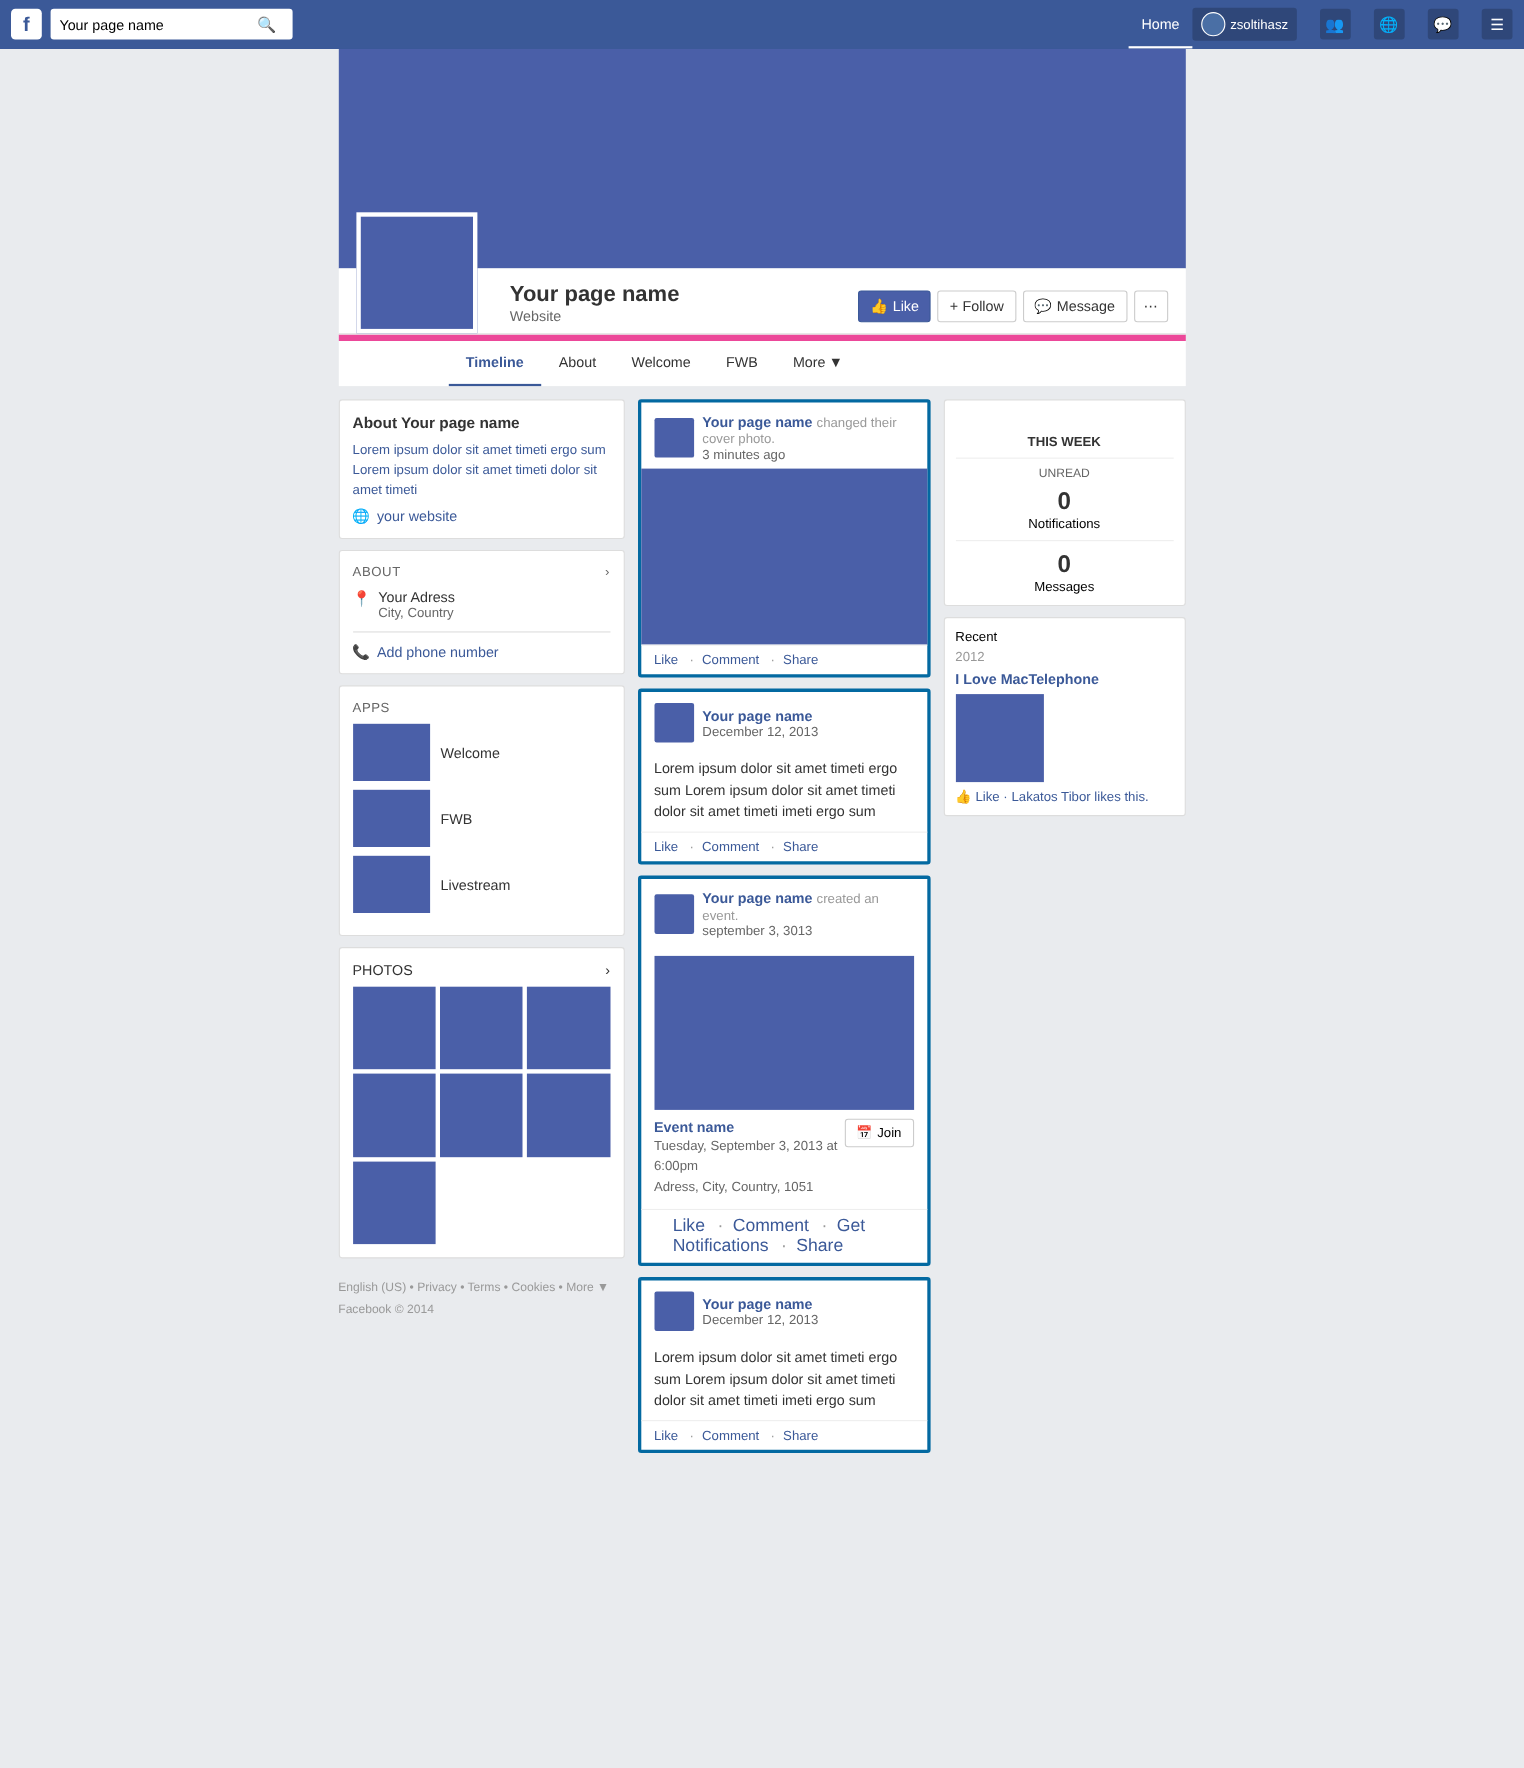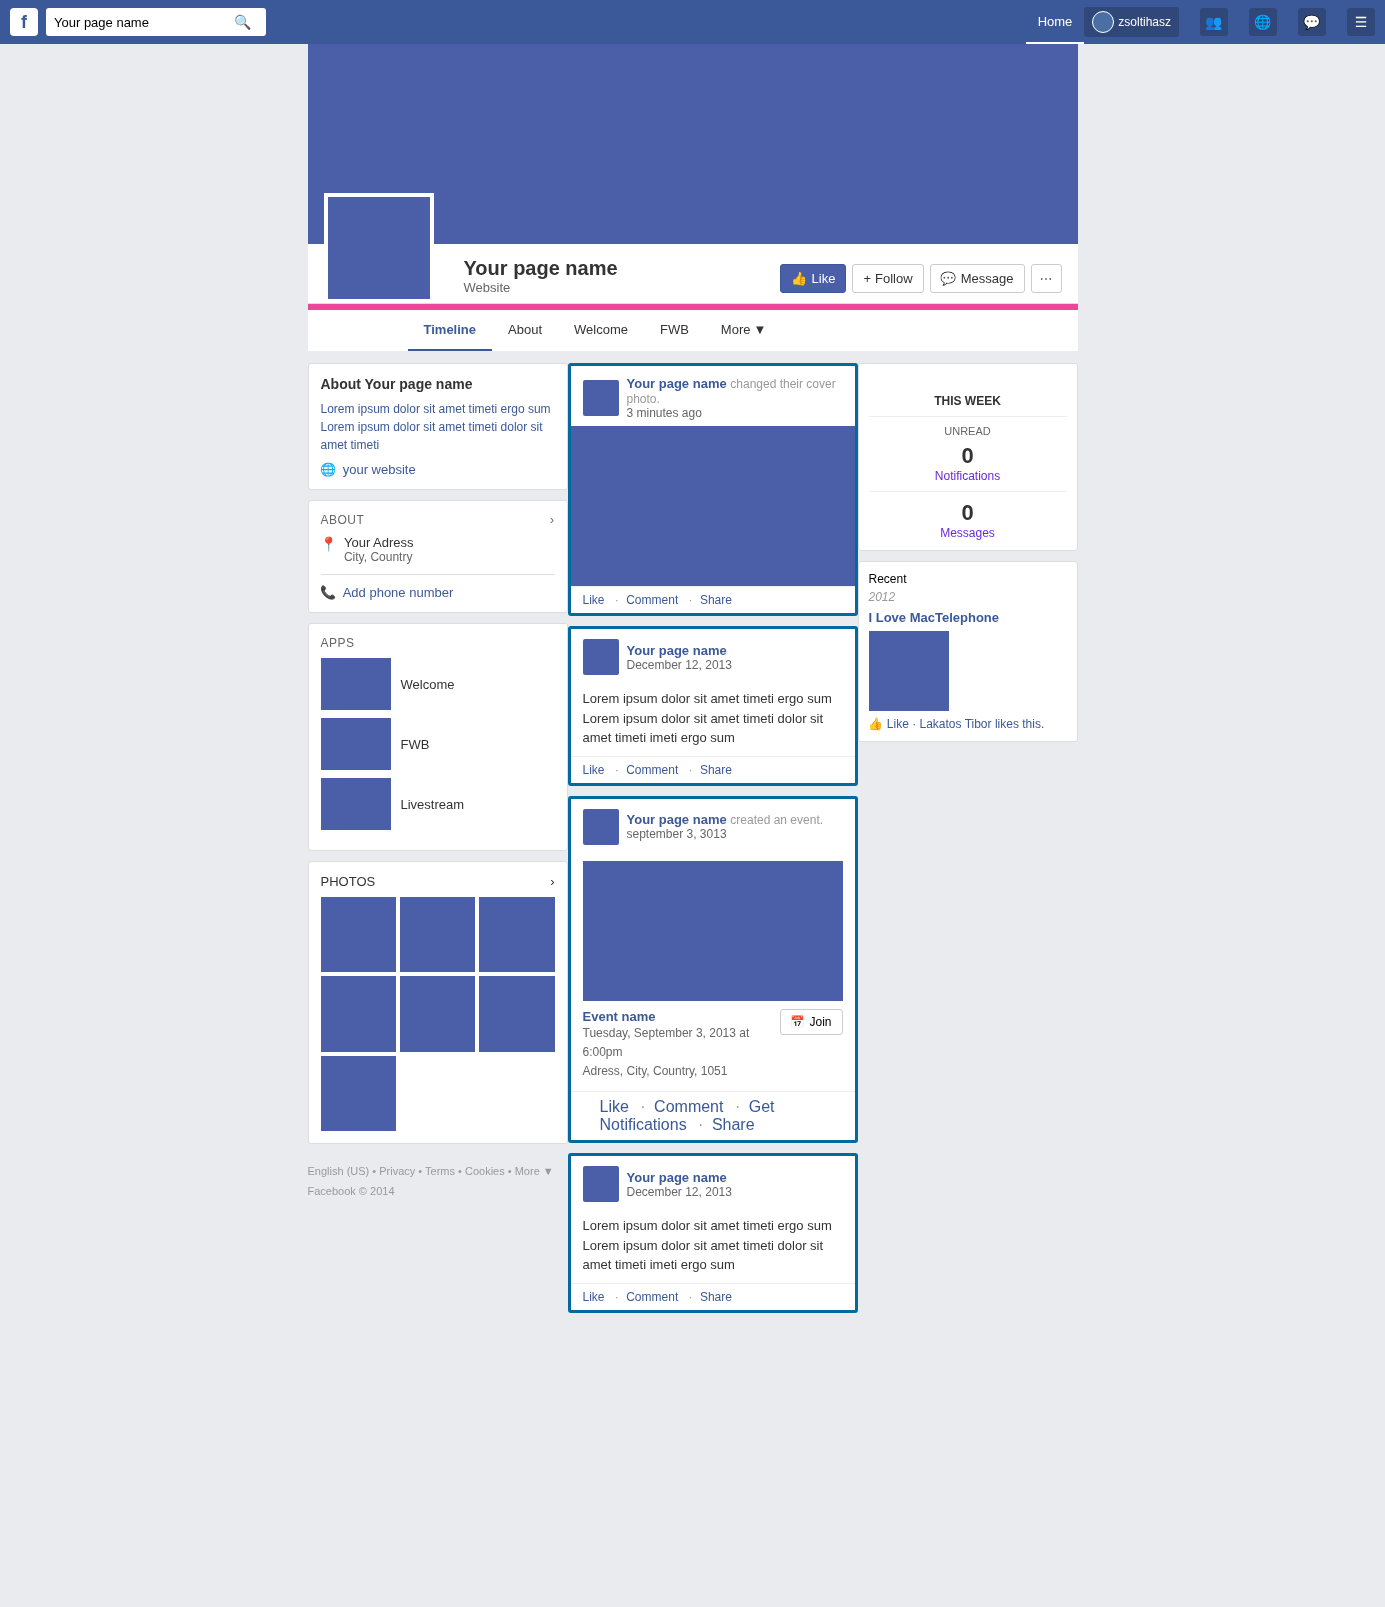--- a/index.html
+++ b/index.html
@@ -131,21 +131,21 @@
       padding: 12px 16px;
       font-size: 13px; color: #333;
       cursor: pointer; border-bottom: 2px solid transparent;
     }
     .tab.active { color: #3b5998; border-bottom: 2px solid #3b5998; font-weight: bold; }
     .tab-more { display: flex; align-items: center; gap: 3px; }
 
     
     .content-area {
       display: flex;
-      gap: 0;
+      gap: 12px;
       padding: 12px 0;
     }
 
     
     .sidebar {
       width: 260px;
       flex-shrink: 0;
     }
     .sidebar-section {
       background: white;
@@ -218,24 +218,24 @@
     .notification-box {
       background: white;
       border: 1px solid #ddd;
       border-radius: 3px;
       padding: 10px;
       margin-bottom: 10px;
     }
     .notif-title { font-size: 12px; font-weight: bold; color: #333; text-align: center; margin-bottom: 6px; margin-top: 20px; }
     .notif-sub { font-size: 11px; color: #666; text-align: center; margin-bottom: 6px; }
     .notif-count { font-size: 22px; font-weight: bold; color: #333; text-align: center; }
-    .notif-label { font-size: 12px; color: #6d28d9; text-align: center; cursor: pointer; }
+    .notif-label { font-size: 12px; color: #000000; text-align: center; cursor: pointer; }
     .notif-divider { border: none; border-top: 1px solid #eee; margin: 8px 0; }
     .recent-title { font-size: 12px; color: #000000; margin-bottom: 4px; }
-    .recent-year { font-size: 12px; color: #999; margin-bottom: 6px; font-style: italic; }
+    .recent-year { font-size: 12px; color: #999; margin-bottom: 6px; }
     .recent-page-name { font-size: 13px; color: #3b5998; font-weight: bold; margin-bottom: 6px; cursor: pointer; }
     .recent-thumb { background: #4a5fa8; width: 80px; height: 80px; margin-bottom: 6px; }
     .recent-like { font-size: 12px; color: #666; }
     .recent-like span { color: #3b5998; }
 
     .dot-sep { margin: 0 3px; color: #999; }
   </style>
 </head>
 <body>
 

